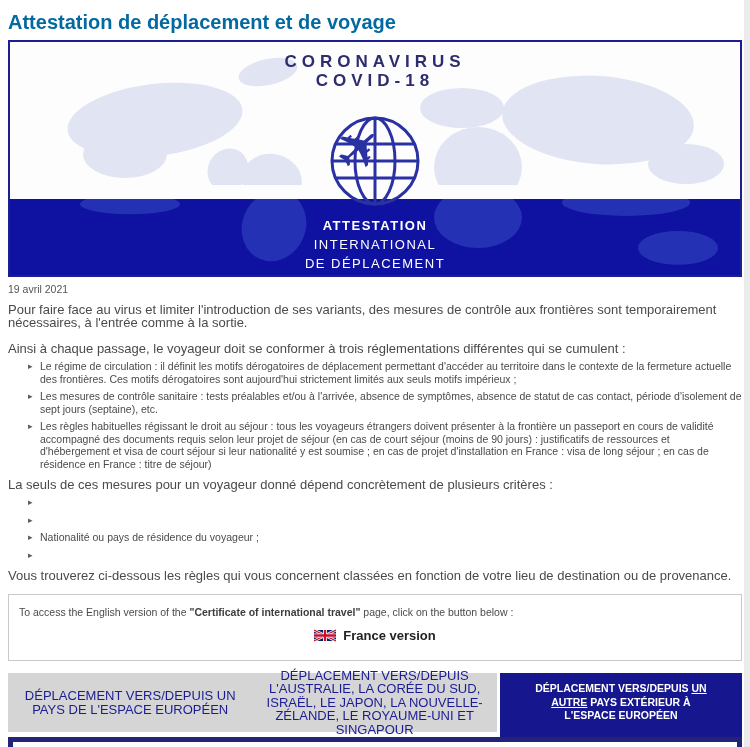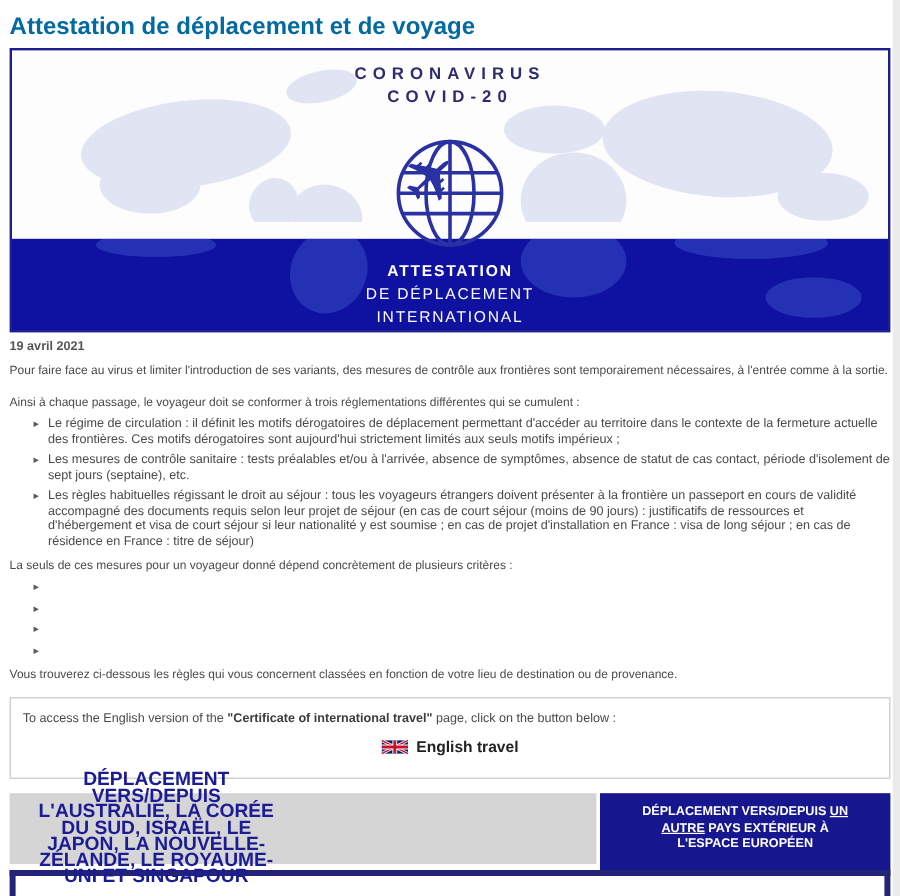--- a/index.html
+++ b/index.html
@@ -22,40 +22,40 @@
     position:relative; overflow:hidden; background:#fdfdfe;
   }
   .map-light { position:absolute; top:0; left:0; width:100%; height:143px; }
   .band {
     position:absolute; left:0; right:0; bottom:0; height:76px;
     background:#0f12a0; overflow:hidden;
   }
   .map-dark { position:absolute; top:0; left:0; width:100%; height:100%; }
   .banner-toptext {
     position:absolute; top:10px; left:0; right:0; text-align:center;
-    color:#2c2c6e; font-weight:600; font-size:14px; line-height:19px;
+    color:#2c2c6e; font-weight:600; font-size:17px; line-height:19px;
     letter-spacing:5px; z-index:4;
   }
   .globe {
     position:absolute; top:72px; left:50%; transform:translateX(-50%);
     width:94px; height:94px; z-index:5;
   }
   .globe svg { position:absolute; top:0; left:0; }
   .plane-glyph {
     position:absolute; top:7px; left:8px; font-size:56px; line-height:56px;
     color:#2a31a3; transform:rotate(-42deg); z-index:6;
   }
   .band-text {
     position:relative; z-index:3; padding-top:17px; text-align:center;
     color:#ffffff; font-size:13px; line-height:19px; letter-spacing:1.5px;
   }
   .band-text .b1 { font-weight:700; }
   
-  .date-line { margin:6px 8px 4px; font-size:10.5px; line-height:12px; color:#555;font-weight:bold; }
-  p.body-p { margin:8px 8px 0; font-size:10px; line-height:13px; color:#4a4a4a; }
+  .date-line { margin:6px 8px 4px; font-size:10.5px; line-height:12px; color:#555; }
+  p.body-p { margin:8px 8px 0; font-size:13px; line-height:13px; color:#4a4a4a; }
   p.body-p.mt { margin-top:13px; }
   ul.arrow-list { list-style:none; margin:5px 8px 0; padding:0 0 0 20px; }
   ul.arrow-list li {
     display:flex; align-items:flex-start; margin-bottom:5px;
     font-size:10.5px; line-height:12.5px; color:#4a4a4a;
   }
   ul.arrow-list .bullet {
     flex:0 0 12px; color:#5a5a5a; font-size:9px; line-height:12.5px;
   }
   
@@ -69,22 +69,22 @@
   .en-btn {
     display:inline-flex; align-items:center; gap:7px; cursor:pointer;
     text-decoration:none;
   }
   .en-btn .en-label { font-size:13px; font-weight:700; color:#222; }
   
   .tabbar { margin:10px 8px 0; display:flex; align-items:flex-start; height:64px; }
   .tabgroup-gray { display:flex; width:66.6%; height:59px; background:#d5d5d5; }
   .tab {
     width:50%; height:100%; display:flex; align-items:center; justify-content:center;
-    padding:4px 14px; text-align:center; color:#1b1b94; font-weight:700;
-    font-size:16px; line-height:13.5px; cursor:pointer;
+    padding:4px 14px; text-align:center; color:#1b1b94; font-weight:400;
+    font-size:13px; line-height:13.5px; cursor:pointer;
   }
   .tab-active {
     flex:1; height:64px; margin-left:3px; background:#16168e; color:#ffffff;
     display:flex; align-items:flex-start; justify-content:center;
     padding:9px 29px; text-align:center; font-weight:700;
     font-size:10.5px; line-height:13.5px; cursor:pointer;
   }
   .tab-active .u { text-decoration:underline; }
   
   .panel {
@@ -109,37 +109,37 @@
       <ellipse cx="452" cy="66" rx="42" ry="20"></ellipse>
       <ellipse cx="468" cy="125" rx="44" ry="40"></ellipse>
       <ellipse cx="588" cy="78" rx="96" ry="44" transform="rotate(4 588 78)"></ellipse>
       <ellipse cx="676" cy="122" rx="38" ry="20"></ellipse>
       <ellipse cx="262" cy="138" rx="30" ry="26" transform="rotate(12 262 138)"></ellipse>
     </g>
   </svg>
 
   <div class="banner-toptext">
     <div>CORONAVIRUS</div>
-    <div>COVID-20</div>
+    <div>COVID-18</div>
   </div>
 
   <div class="band">
     <svg class="map-dark" viewBox="0 0 730 90" preserveAspectRatio="none">
       <g fill="#2531b5">
         <ellipse cx="264" cy="32" rx="32" ry="42" transform="rotate(10 264 32)"></ellipse>
         <ellipse cx="468" cy="22" rx="44" ry="36"></ellipse>
         <ellipse cx="668" cy="58" rx="40" ry="20"></ellipse>
         <ellipse cx="616" cy="4" rx="64" ry="16"></ellipse>
         <ellipse cx="120" cy="6" rx="50" ry="12"></ellipse>
       </g>
     </svg>
     <div class="band-text">
       <div class="b1">ATTESTATION</div>
+      <div>INTERNATIONAL</div>
       <div>DE DÉPLACEMENT</div>
-      <div>INTERNATIONAL</div>
     </div>
   </div>
 
   <div class="globe">
     <svg width="94" height="94" viewBox="0 0 94 94">
       <g fill="none" stroke="#2a31a3" stroke-width="3">
         <circle cx="47" cy="47" r="43"></circle>
         <ellipse cx="47" cy="47" rx="20" ry="43"></ellipse>
         <line x1="47" y1="4" x2="47" y2="90"></line>
         <line x1="8" y1="30" x2="86" y2="30"></line>
@@ -175,20 +175,21 @@
 
 <ul class="arrow-list">
   <li>
     <span class="bullet">▸</span>
   </li>
   <li>
     <span class="bullet">▸</span>
   </li>
   <li>
     <span class="bullet">▸</span>
+    <span>Nationalité ou pays de résidence du voyageur ;</span>
   </li>
   <li>
     <span class="bullet">▸</span>
   </li>
 </ul>
 
 <p class="body-p">Vous trouverez ci-dessous les règles qui vous concernent classées en fonction de votre lieu de destination ou de provenance.</p>
 
 <div class="english-box">
   <div class="line">
@@ -196,28 +197,31 @@
   </div>
   <div class="en-btn-row">
     <a class="en-btn">
       <svg width="22" height="15" viewBox="0 0 60 30">
         <rect width="60" height="30" fill="#012169"></rect>
         <path d="M0,0 L60,30 M60,0 L0,30" stroke="#ffffff" stroke-width="7"></path>
         <path d="M0,0 L60,30 M60,0 L0,30" stroke="#C8102E" stroke-width="3.5"></path>
         <path d="M30,0 V30 M0,15 H60" stroke="#ffffff" stroke-width="11"></path>
         <path d="M30,0 V30 M0,15 H60" stroke="#C8102E" stroke-width="6.5"></path>
       </svg>
-      <span class="en-label">English travel</span>
+      <span class="en-label">France version</span>
     </a>
   </div>
 </div>
 
 <div class="tabbar">
   <div class="tabgroup-gray">
     <div class="tab">
+      <span>DÉPLACEMENT VERS/DEPUIS UN PAYS DE L'ESPACE EUROPÉEN</span>
+    </div>
+    <div class="tab">
       <span>DÉPLACEMENT VERS/DEPUIS L'AUSTRALIE, LA CORÉE DU SUD, ISRAËL, LE JAPON, LA NOUVELLE-ZÉLANDE, LE ROYAUME-UNI ET SINGAPOUR</span>
     </div>
   </div>
   <div class="tab-active">
     <span><span>DÉPLACEMENT VERS/DEPUIS </span><span class="u">UN AUTRE</span><span> PAYS EXTÉRIEUR À L'ESPACE EUROPÉEN</span></span>
   </div>
 </div>
 
 <div class="panel">
   

